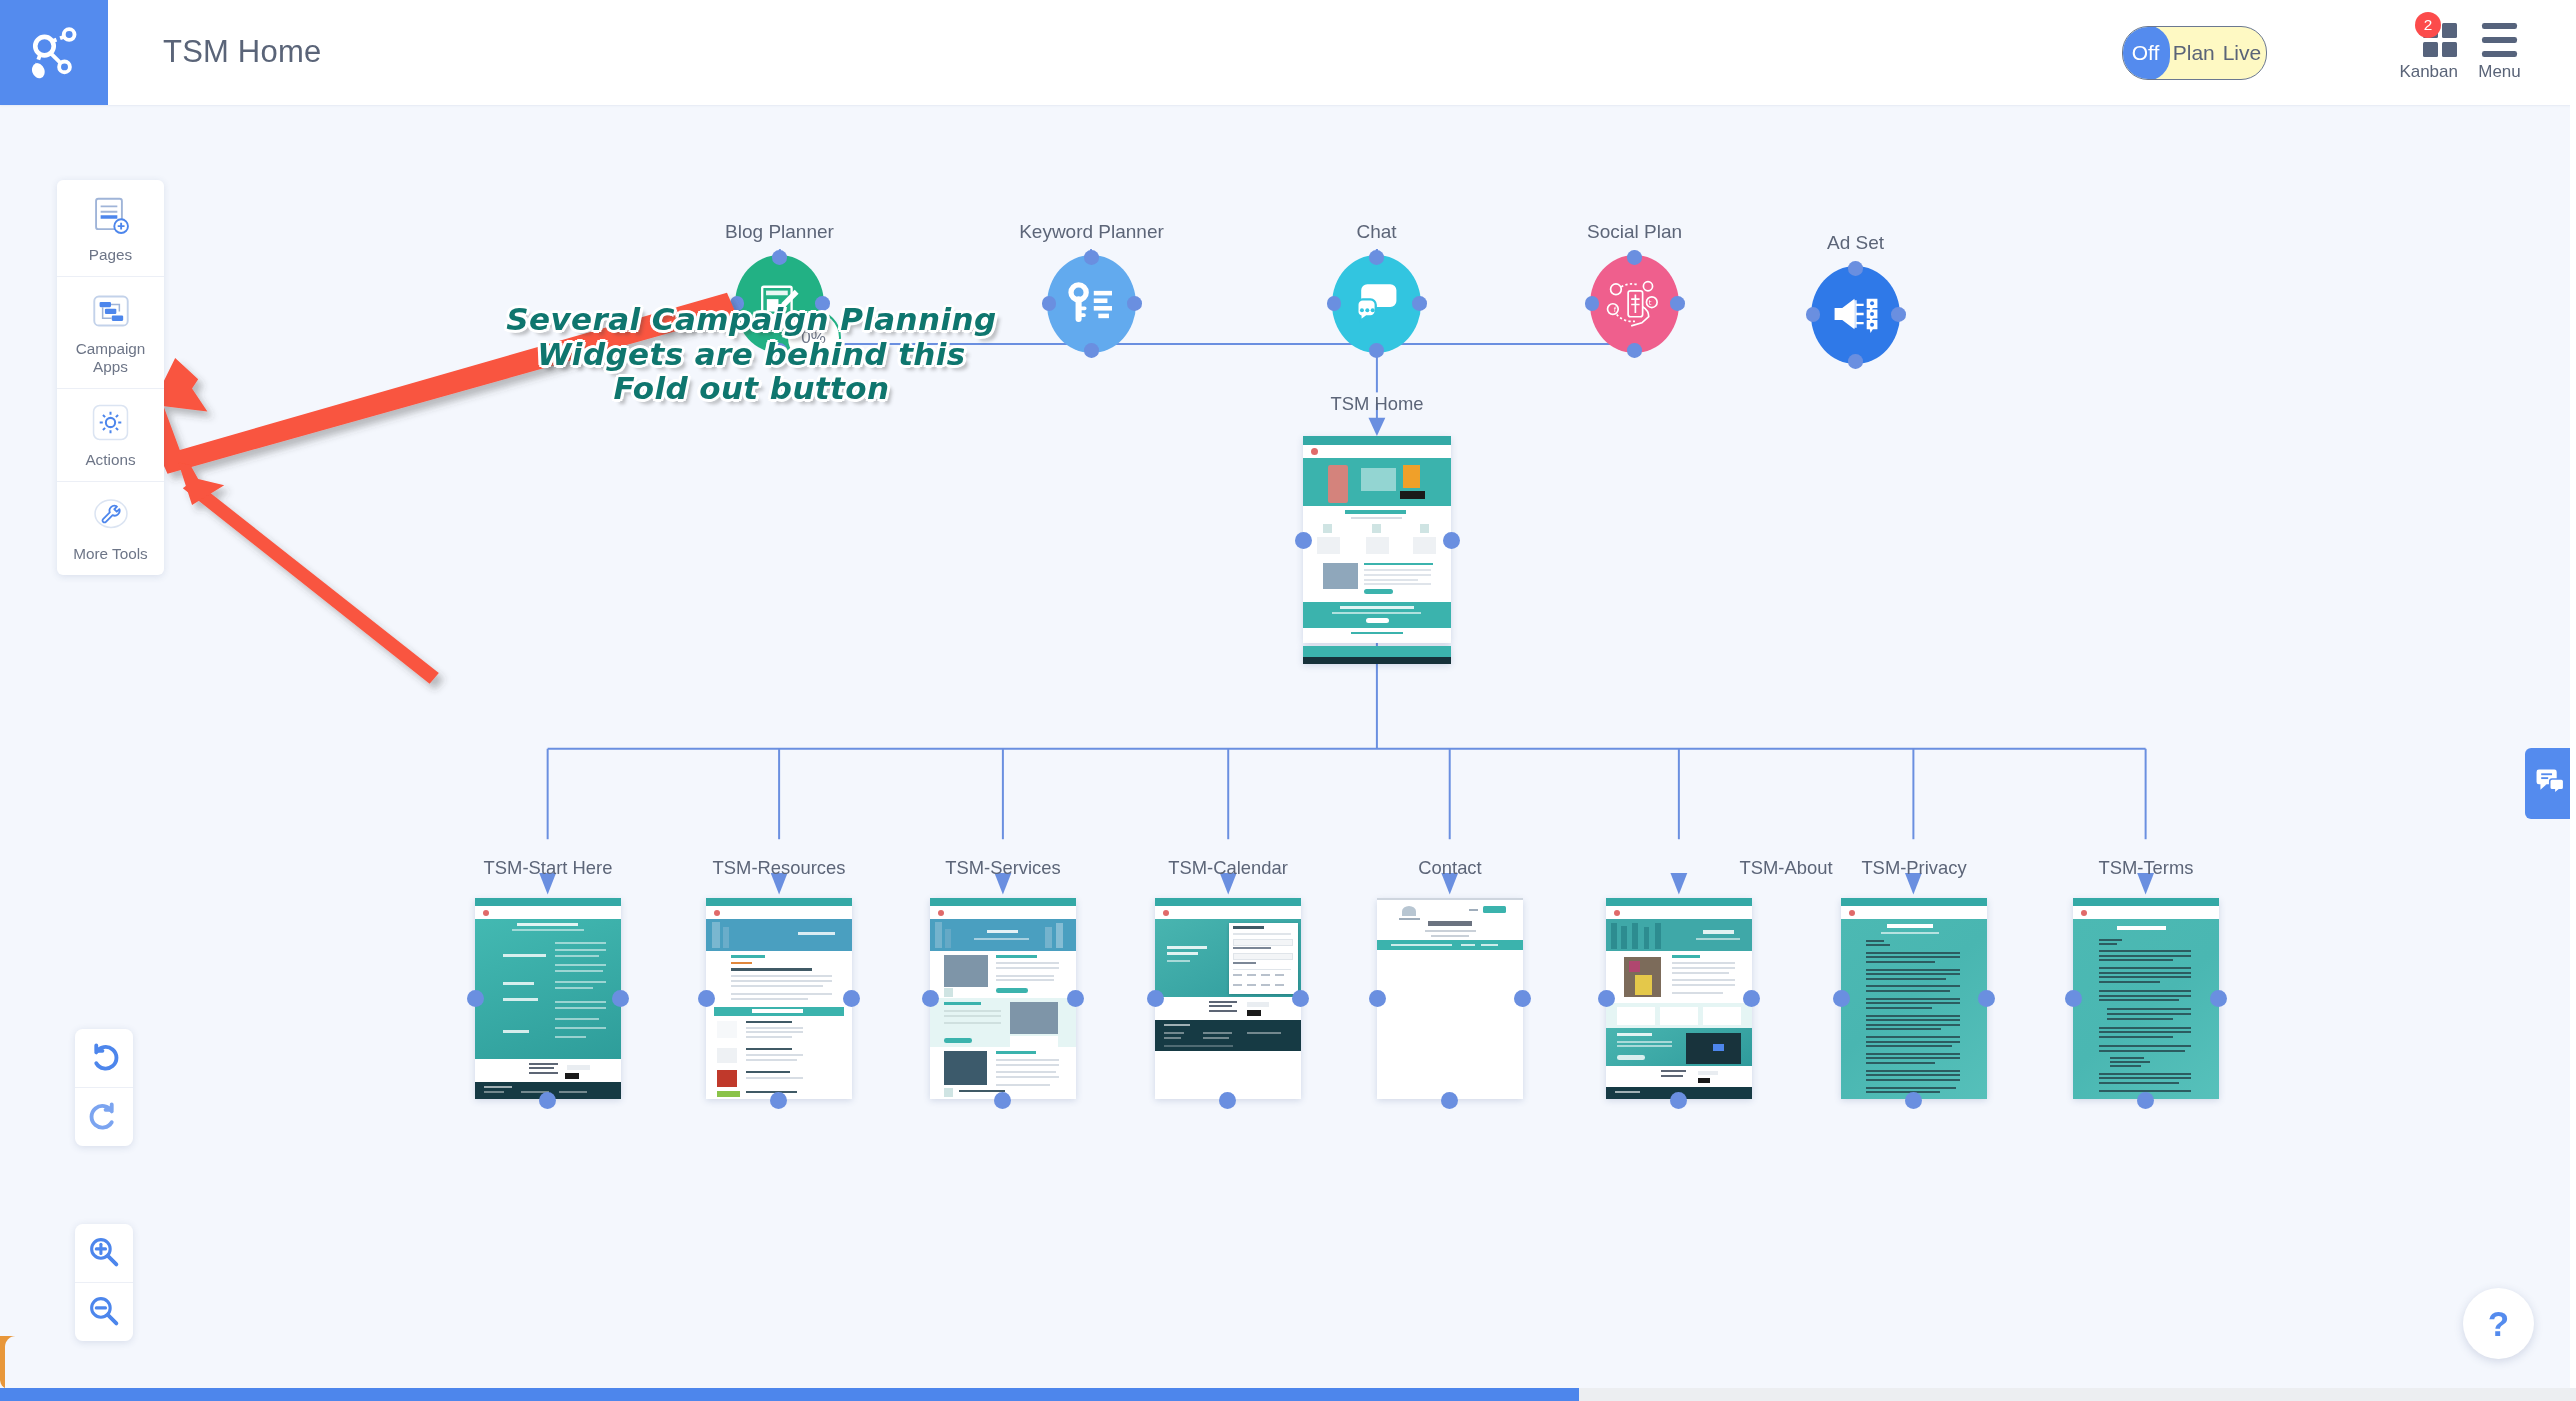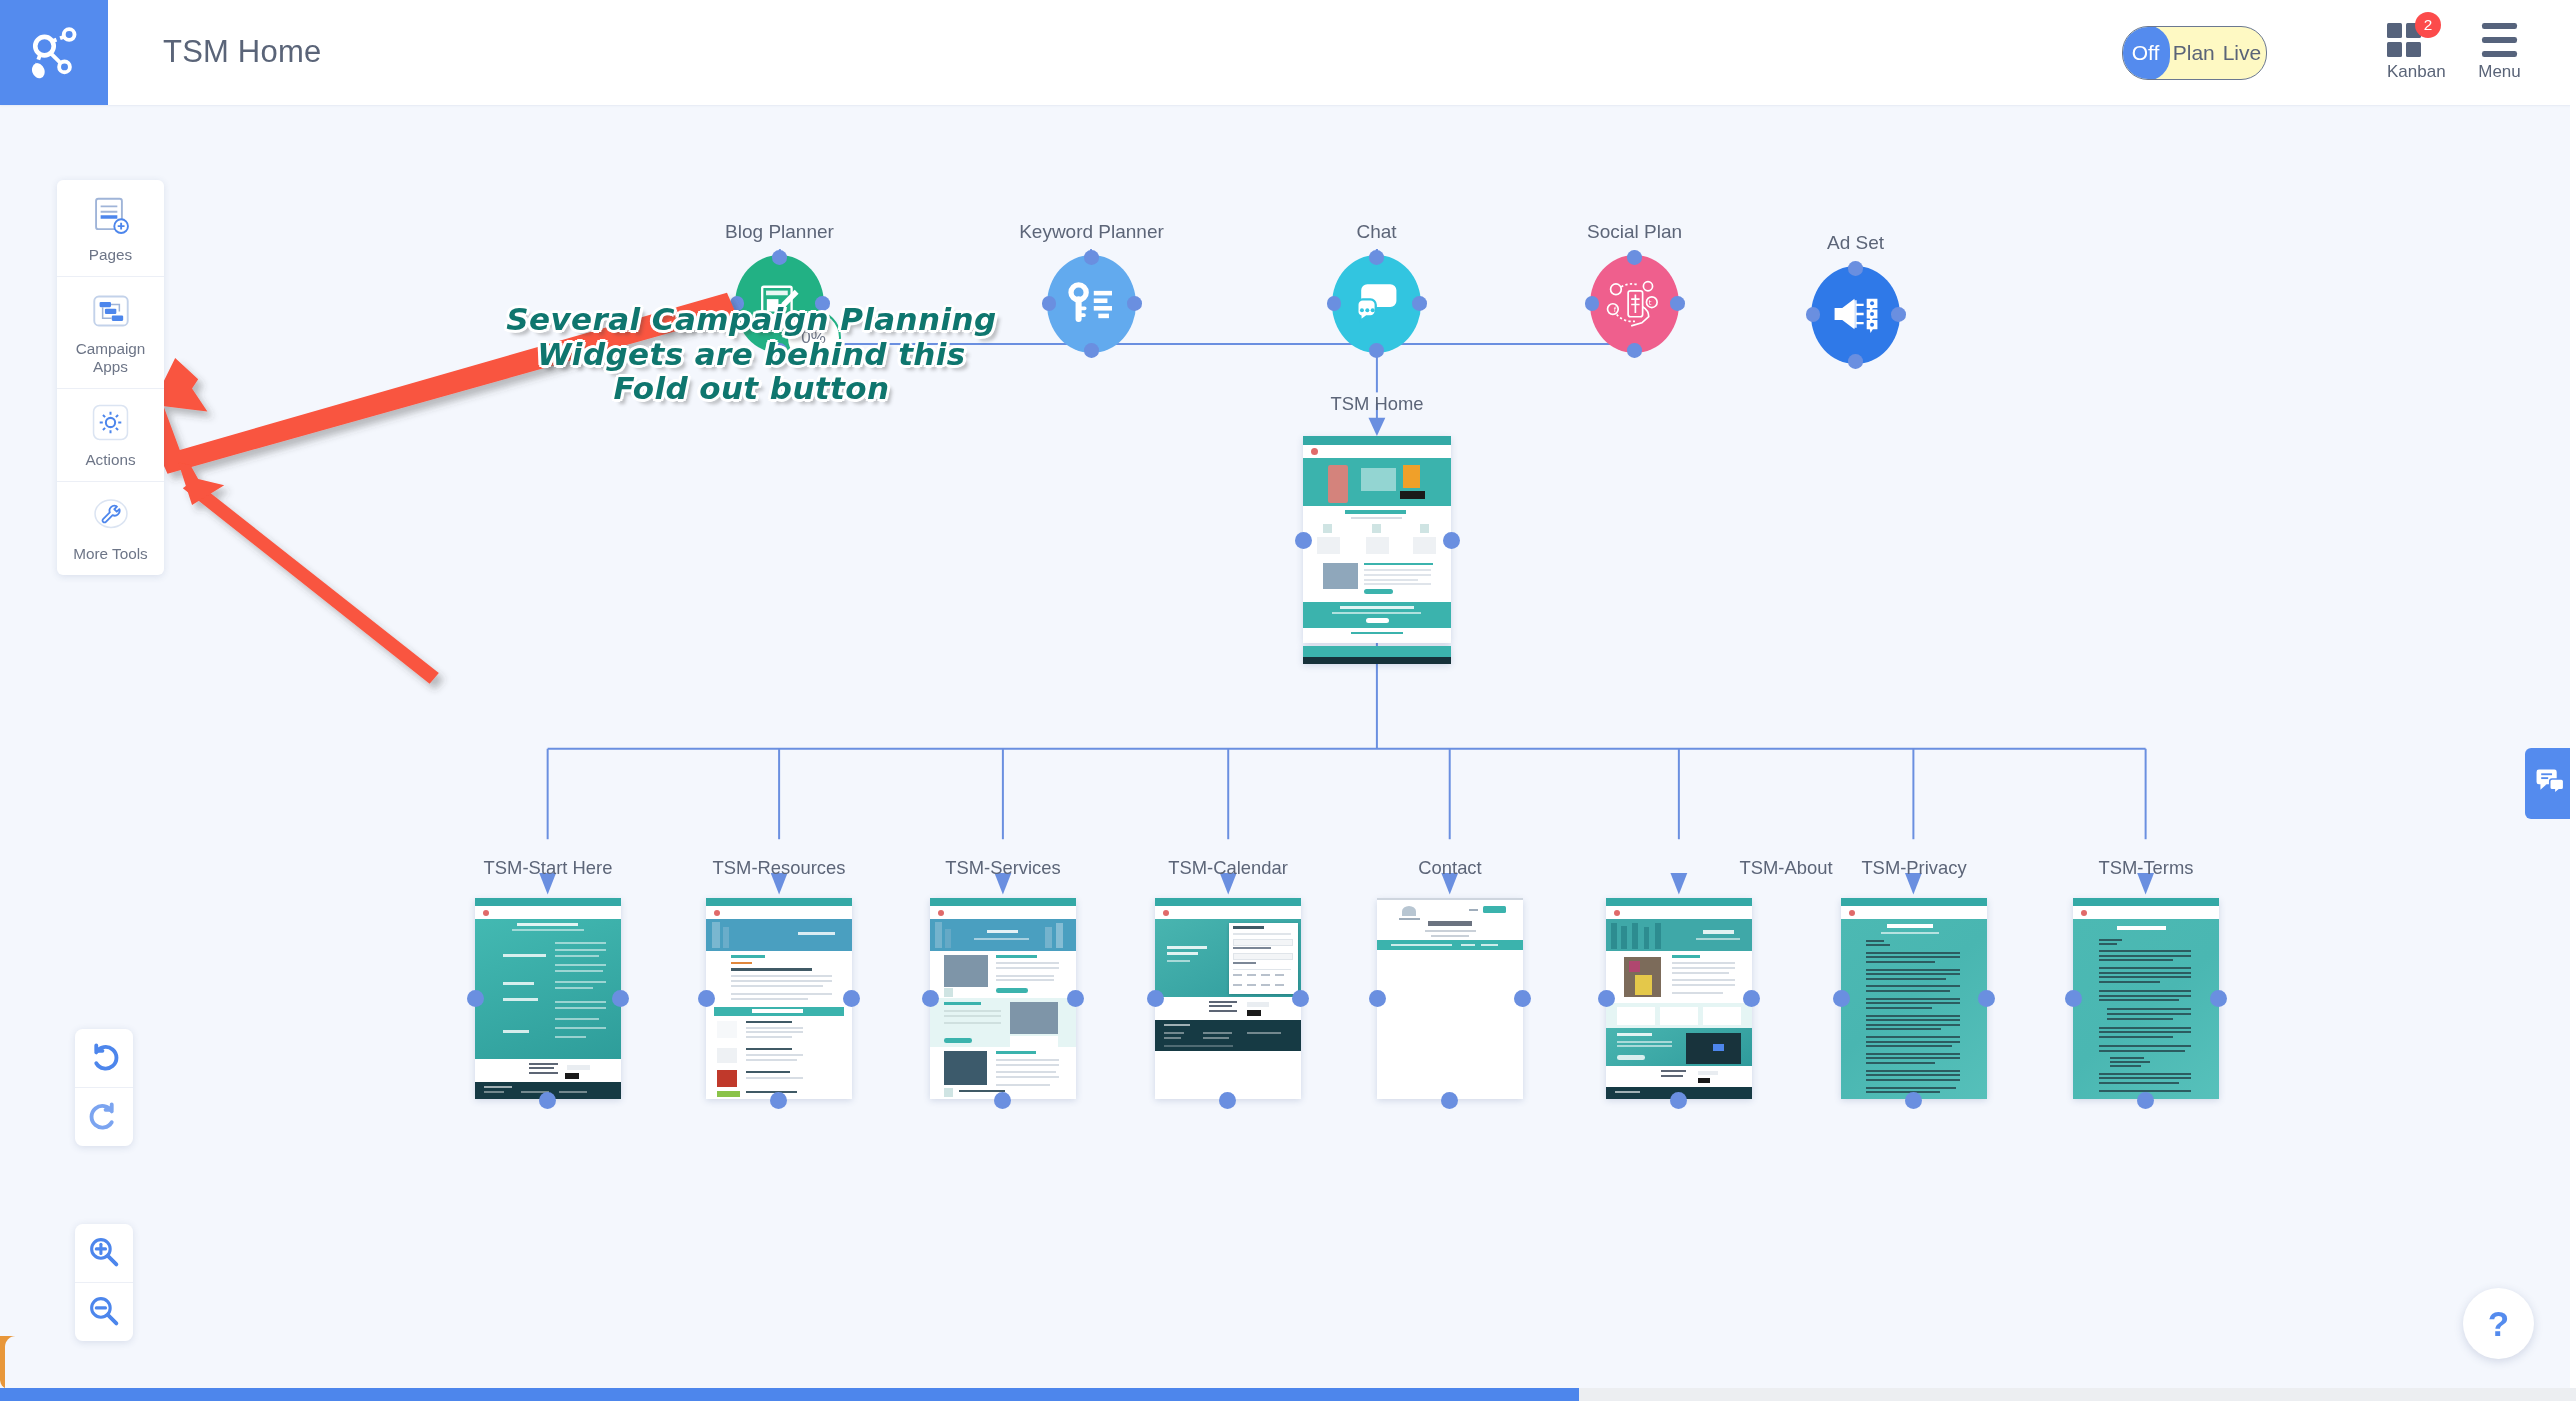--- a/index.html
+++ b/index.html
@@ -35,21 +35,21 @@
   #mode-toggle .seg{
     flex:1;height:100%;display:flex;align-items:center;justify-content:center;
     font-size:21px;color:#5a6478;
   }
   #mode-toggle .seg.active{
     background:#548bee;color:#fff;border-radius:26px;
     margin-left:-1.5px;height:calc(100% + 3.1px);
   }
   #kanban-btn{
     position:absolute;left:2387px;top:20px;width:71px;height:74px;
-    display:flex;flex-direction:column;align-items:flex-start;justify-content:flex-start;
+    display:flex;flex-direction:column;align-items:flex-end;justify-content:flex-start;
   }
   #kanban-grid{position:relative;width:35px;height:34px;margin-top:3.1px;}
   #kanban-grid i{position:absolute;width:15.3px;height:14.6px;background:#56637c;border-radius:1.5px;}
   #kanban-grid i:nth-child(1){left:0;top:0;}
   #kanban-grid i:nth-child(2){left:19px;top:0;}
   #kanban-grid i:nth-child(3){left:0;top:19px;}
   #kanban-grid i:nth-child(4){left:19px;top:19px;}
   #kanban-badge{
     position:absolute;left:2415px;top:12.3px;width:26px;height:26px;border-radius:50%;
     background:#fc4b4b;color:#fff;font-size:15.3px;display:flex;align-items:center;justify-content:center;

